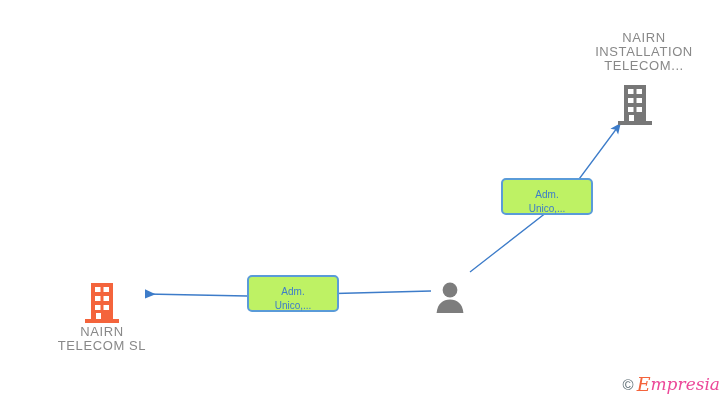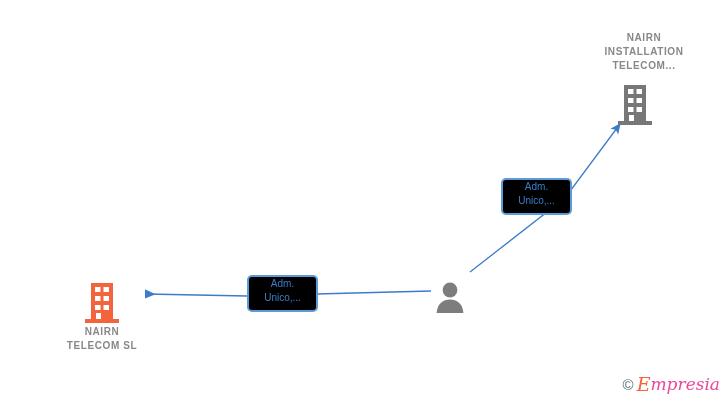--- a/index.html
+++ b/index.html
@@ -28,52 +28,52 @@
   
   .node {
     position: absolute;
   }
   .bldg-svg { display: block; }
 
   .company-label {
     position: absolute;
     text-align: center;
     color: #888888;
-    font-weight: bold;
-    font-size: 10px;
+    font-weight: normal;
+    font-size: 13px;
     line-height: 14px;
     letter-spacing: 0.6px;
     white-space: pre-line;
   }
 
   
   .person-svg { display: block; }
   .person-label {
     position: absolute;
     text-align: center;
     color: #8a8a8a;
     font-size: 12px;
     line-height: 16px;
     white-space: pre-line;
   }
 
   
   .edge-chip {
     position: absolute;
     box-sizing: border-box;
-    width: 71px;
+    width: 92px;
     height: 37px;
     border: 2px solid #5a9bd8;
     border-radius: 5px;
-    background: #000000;
+    background: #bef264;
     color: #3d7cc9;
     font-size: 10px;
     line-height: 14px;
     text-align: center;
-    padding-top: 0;
+    padding-top: 8px;
     white-space: pre-line;
     z-index: 5;
   }
 
   
   #watermark {
     position: absolute;
     right: 8px;
     bottom: 6px;
     display: flex;

